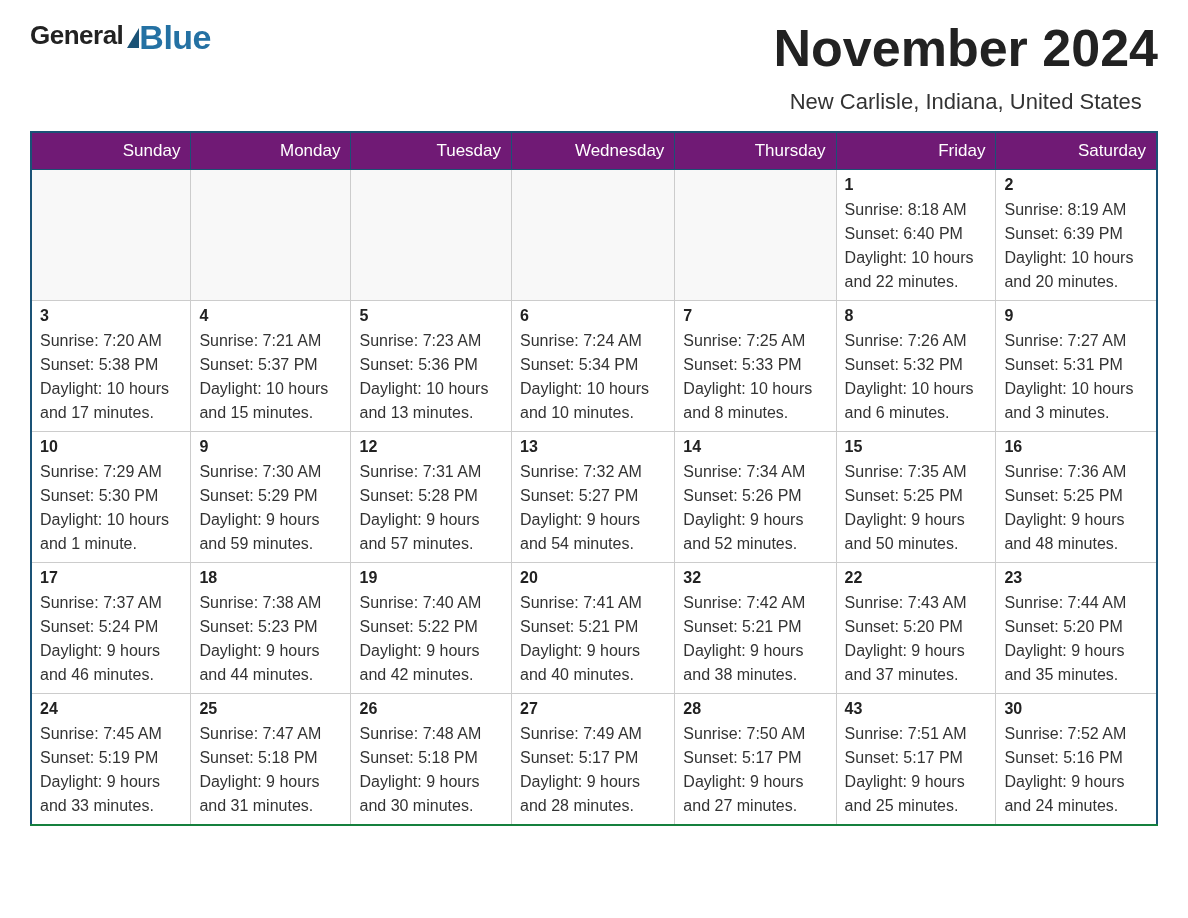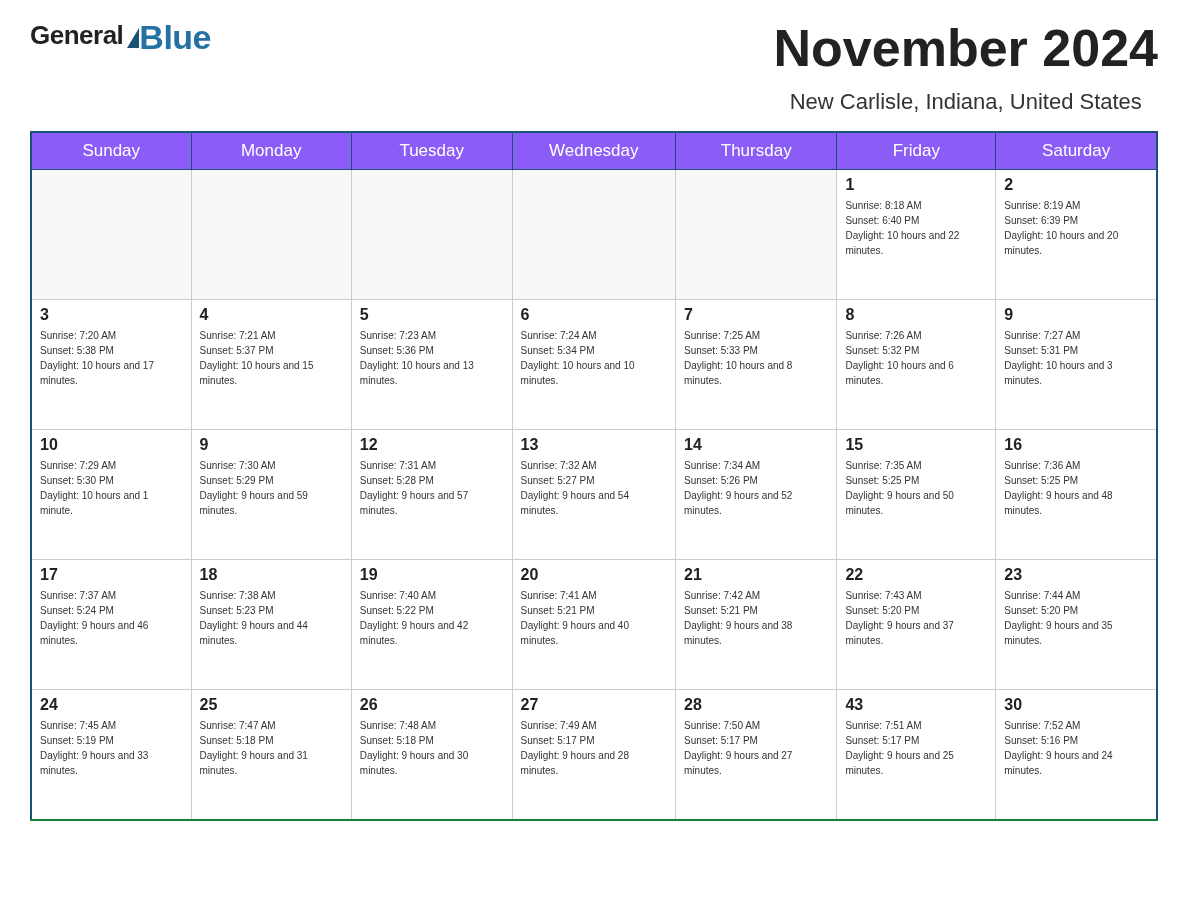--- a/index.html
+++ b/index.html
@@ -59,44 +59,44 @@
     .subtitle {
       font-size: 22px;
       color: #333;
       margin-top: 12px;
     }
     table {
       width: 100%;
       border-collapse: collapse;
     }
     .day-header {
-      background-color: #8b5cf6;
+      background-color: #701a75;
       color: #fff;
-      text-align: center;
+      text-align: right;
       padding: 8px 10px;
       font-size: 17px;
       font-weight: normal;
       border: 1px solid #1a5276;
     }
     .calendar-cell {
       border: 1px solid #ccc;
       vertical-align: top;
       padding: 6px 8px;
       width: 170px;
       height: 130px;
       background: #fff;
     }
     .cell-day-num {
       font-size: 16px;
       font-weight: bold;
       color: #222;
       margin-bottom: 4px;
     }
     .cell-info {
-      font-size: 10px;
+      font-size: 16px;
       color: #333;
       line-height: 1.5;
     }
     .empty-cell {
       background: #f8f8f8;
     }
     tr td:first-child { border-left: 2px solid #1a5276; }
     tr td:last-child { border-right: 2px solid #1a5276; }
     tr:last-child td { border-bottom: 2px solid #15803d; }
     thead tr th:first-child { border-left: 2px solid #1a5276; }
@@ -219,21 +219,21 @@
         </td>
         <td class="calendar-cell">
           <div class="cell-day-num">19</div>
           <div class="cell-info">Sunrise: 7:40 AM<br>Sunset: 5:22 PM<br>Daylight: 9 hours and 42 minutes.</div>
         </td>
         <td class="calendar-cell">
           <div class="cell-day-num">20</div>
           <div class="cell-info">Sunrise: 7:41 AM<br>Sunset: 5:21 PM<br>Daylight: 9 hours and 40 minutes.</div>
         </td>
         <td class="calendar-cell">
-          <div class="cell-day-num">21</div>
+          <div class="cell-day-num">32</div>
           <div class="cell-info">Sunrise: 7:42 AM<br>Sunset: 5:21 PM<br>Daylight: 9 hours and 38 minutes.</div>
         </td>
         <td class="calendar-cell">
           <div class="cell-day-num">22</div>
           <div class="cell-info">Sunrise: 7:43 AM<br>Sunset: 5:20 PM<br>Daylight: 9 hours and 37 minutes.</div>
         </td>
         <td class="calendar-cell">
           <div class="cell-day-num">23</div>
           <div class="cell-info">Sunrise: 7:44 AM<br>Sunset: 5:20 PM<br>Daylight: 9 hours and 35 minutes.</div>
         </td>

